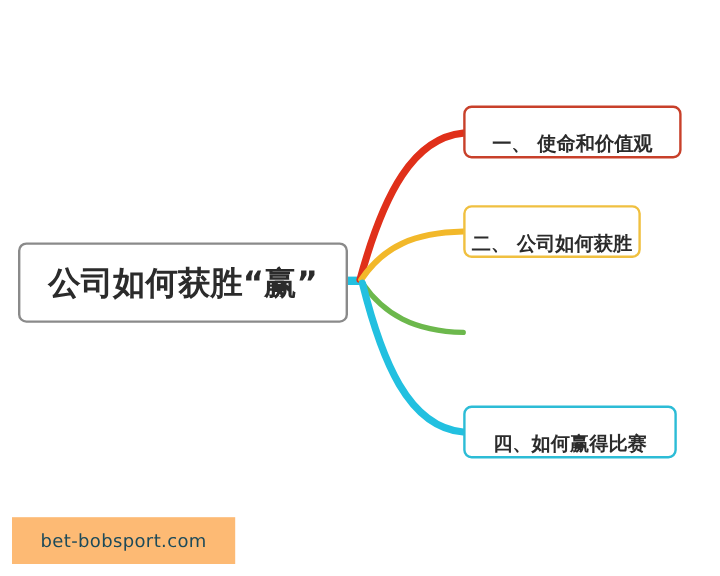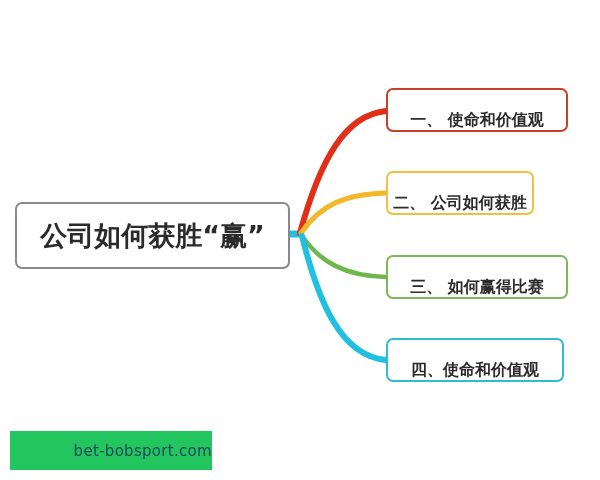--- a/index.html
+++ b/index.html
@@ -61,26 +61,26 @@
       font-size: 16px;
       font-weight: bold;
       color: #2b2b2b;
       white-space: pre;
       margin-top: 20px;
     }
     .watermark {
       position: absolute;
       left: 10px;
       top: 431px;
-      width: 202px;
+      width: 186px;
       height: 39px;
-      background: #22c55e;
+      background: #fdba74;
       display: flex;
       align-items: center;
-      justify-content: flex-end;
+      justify-content: center;
     }
     .watermark-text {
       font-family: "DejaVu Sans", sans-serif;
       font-size: 15px;
       color: #1c4a5a;
       letter-spacing: 0.3px;
     }
   </style>
 </head>
 <body>
@@ -106,25 +106,22 @@
   </div>
 
   <div class="branch-node" style="left:386px; top:88px; width:182px; border-color:#c8402a;">
     <span class="branch-label">一、 使命和价值观</span>
   </div>
 
   <div class="branch-node" style="left:386px; top:171px; width:148px; border-color:#f0c040;">
     <span class="branch-label">二、 公司如何获胜</span>
   </div>
 
-  <div class="branch-node" style="left:386px; top:255px; width:182px; border-color:#7ab85a;">
-    <span class="branch-label">三、 如何赢得比赛</span>
-  </div>
 
   <div class="branch-node" style="left:386px; top:338px; width:178px; border-color:#2cbcd6;">
-    <span class="branch-label">四、使命和价值观</span>
+    <span class="branch-label">四、如何赢得比赛</span>
   </div>
 
   <div class="watermark">
     <span class="watermark-text">bet-bobsport.com</span>
   </div>
 
 </div>
 
 </body></html>

